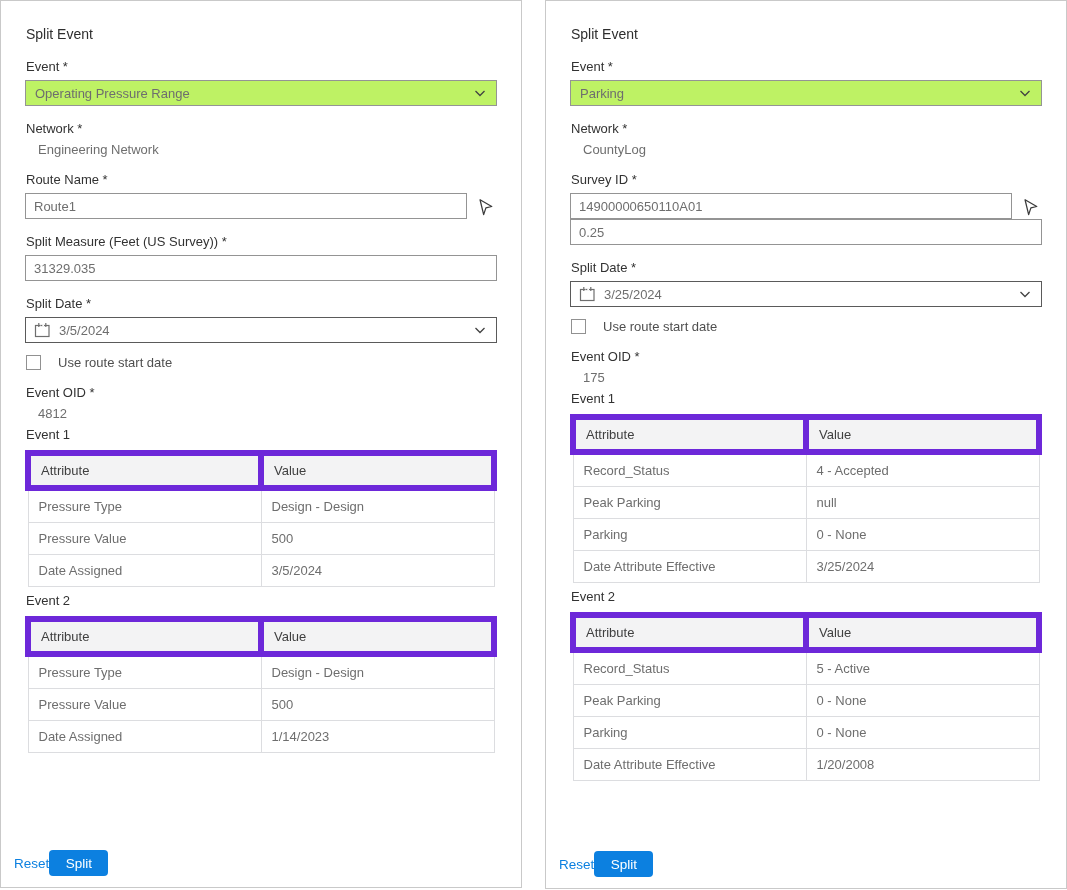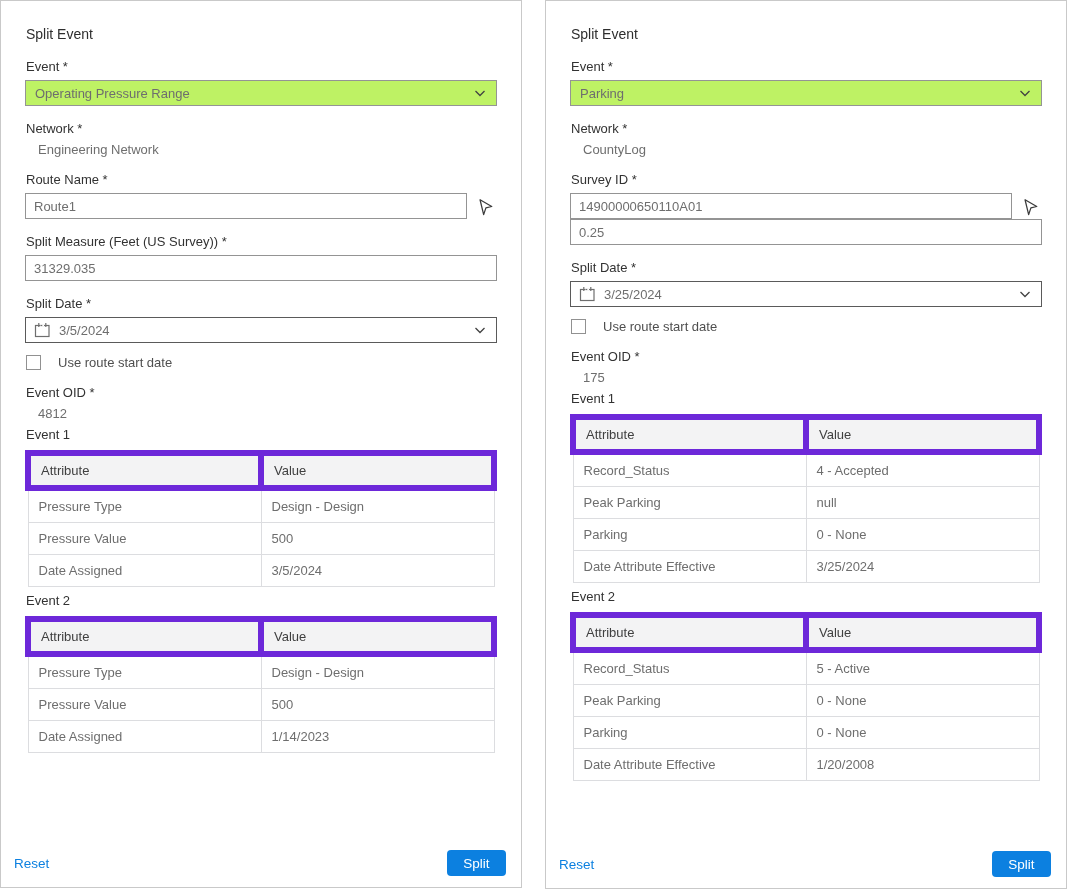--- a/index.html
+++ b/index.html
@@ -51,21 +51,21 @@
   .cb-lbl{font-size:13px;color:#4f4f4f;}
 
   .section-h{font-size:13px;color:#323232;margin:6px 0 8px 1px;}
   table.attrs{width:100%;border-collapse:collapse;font-size:13px;table-layout:fixed;}
   table.attrs th{
     background:#f3f3f4;color:#404040;font-weight:400;text-align:left;
     border:6px solid #6d28d9;padding:7px 10px;width:50%;
   }
   table.attrs td{color:#6e6e6e;border:1px solid #dcdde0;padding:8px 10px;overflow:hidden;white-space:nowrap;}
 
-  .footer{position:absolute;left:13px;right:15px;bottom:11px;display:flex;align-items:center;justify-content:space-between;}
+  .footer{position:absolute;left:13px;right:15px;bottom:11px;display:flex;align-items:center;}
   .reset{color:var(--accent,#0c80e0);font-size:13.5px;cursor:pointer;}
   .split-btn{
     background:var(--accent,#0c80e0);color:#fff;border:none;cursor:pointer;
     font-size:13.5px;height:26px;min-width:59px;padding:0 15px;
     border-radius:4px;font-family:inherit;
   }
   .icon{display:inline-flex;align-items:center;justify-content:center;line-height:0;}
 </style>
 </head>
 <body>

